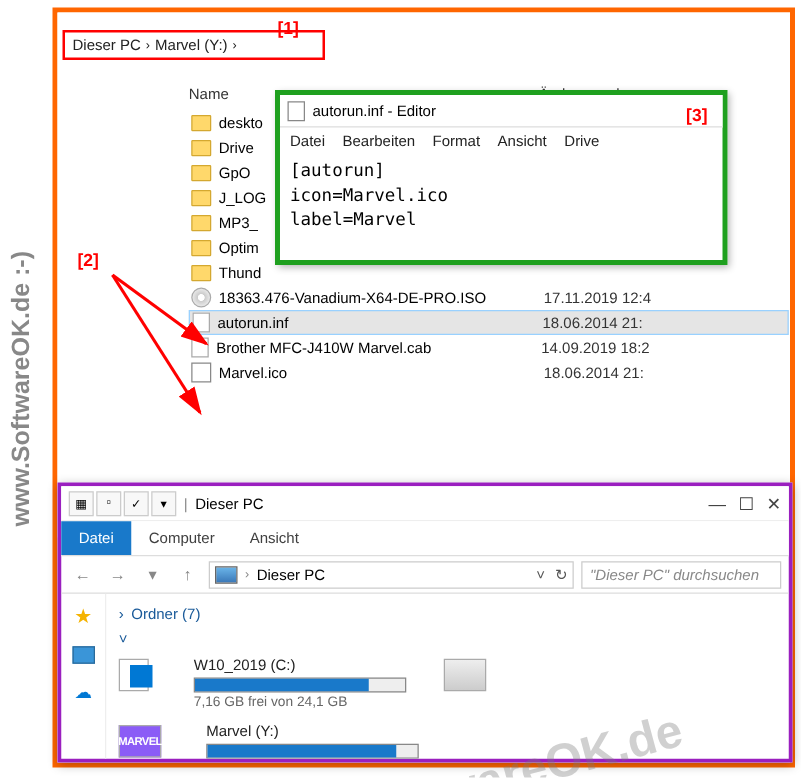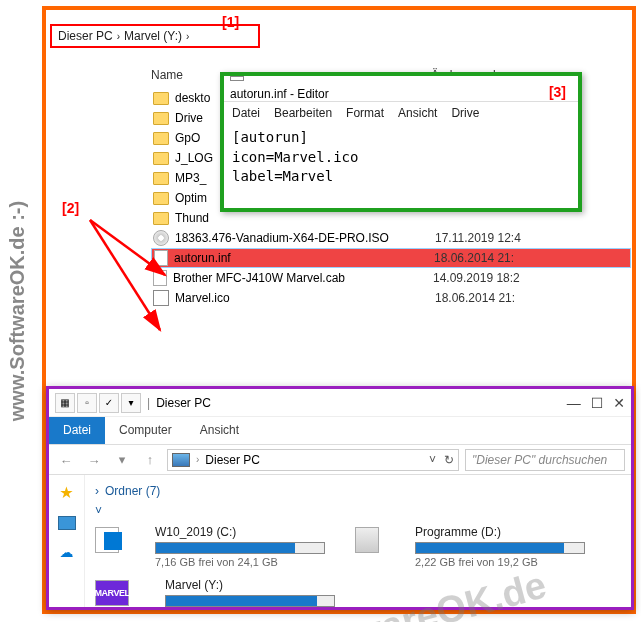--- a/index.html
+++ b/index.html
@@ -21,31 +21,31 @@
     .c2 { left: 62px; top: 200px; }
     .c3 { right: 74px; top: 84px; }
     .c4 { left: 344px; top: 520px; }
     
     .file-header { position: absolute; left: 105px; top: 58px; width: 480px; font-size: 12px; color: #333; display: flex; }
     .file-header .col-name { width: 280px; }
     .file-header .col-date { flex: 1; }
     
     .file-list { position: absolute; left: 105px; top: 78px; width: 480px; font-size: 12px; }
     .file-row { display: flex; align-items: center; height: 20px; padding-left: 2px; }
-    .file-row.selected { background: #ef4444; border: 1px solid #99d1ff; }
+    .file-row.selected { background: #e5e5e5; border: 1px solid #99d1ff; }
     .folder-icon { width: 16px; height: 13px; background: #ffd86b; border: 1px solid #d4a830; margin-right: 6px; border-radius: 1px; }
     .file-icon { width: 14px; height: 16px; background: #fff; border: 1px solid #aaa; margin-right: 6px; position: relative; }
     .iso-icon { width: 16px; height: 16px; border-radius: 50%; background: radial-gradient(circle, #fff 25%, #ccc 30%, #e8e8e8 70%); border: 1px solid #aaa; margin-right: 6px; }
     .ico-icon { width: 16px; height: 16px; background: #fff; border: 1px solid #888; margin-right: 6px; position: relative; }
     .file-row .fname { width: 260px; white-space: nowrap; overflow: hidden; }
     .file-row .fdate { color: #333; white-space: nowrap; }
     
     
     .notepad { position: absolute; left: 220px; top: 72px; width: 362px; height: 140px; background: #fff; border: 4px solid #1fa01f; box-shadow: 2px 2px 6px rgba(0,0,0,0.3); z-index: 20; }
-    .np-title { height: 26px; background: #fff; border-bottom: 1px solid #ddd; display: flex; align-items: flex-start; padding: 0 6px; font-size: 12px; gap: 6px; flex-direction: column; }
+    .np-title { height: 26px; background: #fff; border-bottom: 1px solid #ddd; display: flex; align-items: center; padding: 0 6px; font-size: 12px; gap: 6px; }
     .np-icon { width: 14px; height: 16px; background: #fff; border: 1px solid #888; }
     .np-menu { display: flex; gap: 14px; padding: 4px 8px; font-size: 12px; color: #222; }
     .np-content { padding: 4px 8px; font-family: Consolas, monospace; font-size: 14px; line-height: 1.4; white-space: pre; }
     
     
     .arrow { position: absolute; z-index: 15; pointer-events: none; }
     
     
     .bottom-explorer { position: absolute; left: 46px; top: 386px; width: 588px; height: 224px; border: 3px solid #9a1fbf; background: #fff; z-index: 30; box-shadow: 0 2px 8px rgba(0,0,0,0.3); }
     .be-titlebar { height: 28px; background: #fff; display: flex; align-items: center; justify-content: space-between; padding: 0 6px; font-size: 12px; border-bottom: 1px solid #eee; }
@@ -70,21 +70,21 @@
     .cloud-icon { color: #0078d4; font-size: 14px; }
     
     .be-main { flex: 1; padding: 6px 10px; font-size: 12px; overflow: hidden; }
     .group-h { color: #1a5a99; font-size: 12px; padding: 3px 0; display: flex; align-items: center; gap: 6px; }
     .drives { display: flex; flex-wrap: wrap; gap: 10px 30px; margin-top: 4px; }
     .drive { display: flex; gap: 8px; width: 230px; align-items: flex-start; }
     .drive-icon { width: 34px; height: 26px; background: #ddd; border: 1px solid #aaa; display: flex; align-items: center; justify-content: center; font-size: 9px; position: relative; margin-top: 2px; }
     .win-icon { background: #fff; }
     .win-icon::after { content: ""; position: absolute; width: 18px; height: 18px; background: conic-gradient(#0078d4 0 25%, #0078d4 25% 50%, #0078d4 50% 75%, #0078d4 75% 100%); left: 8px; top: 4px; }
     .hdd-icon { background: linear-gradient(#eee, #ccc); }
-    .marvel-icon { background: #6d28d9; color: #fff; font-weight: bold; font-size: 9px; font-family: Impact, sans-serif; letter-spacing: -0.5px; }
+    .marvel-icon { background: #8b5cf6; color: #fff; font-weight: bold; font-size: 9px; font-family: Impact, sans-serif; letter-spacing: -0.5px; }
     .drive-info { flex: 1; margin-left: 28px; }
     .drive-name { color: #222; margin-bottom: 3px; }
     .drive-bar { width: 170px; height: 12px; border: 1px solid #888; background: #eee; margin-bottom: 2px; position: relative; }
     .drive-fill { height: 100%; background: #1979ca; }
     .drive-free { color: #666; font-size: 11px; }
   </style>
 </head>
 <body>
 
 <div class="watermark-left">www.SoftwareOK.de :-)</div>
@@ -255,27 +255,20 @@
             <div class="drive-info">
               <div class="drive-name">W10_2019 (C:)</div>
               <div class="drive-bar">
                 <div class="drive-fill" style="width:83%"></div>
               </div>
               <div class="drive-free">7,16 GB frei von 24,1 GB</div>
             </div>
           </div>
           <div class="drive">
             <div class="drive-icon hdd-icon"></div>
-            <div class="drive-info">
-              <div class="drive-name">Programme (D:)</div>
-              <div class="drive-bar">
-                <div class="drive-fill" style="width:88%"></div>
-              </div>
-              <div class="drive-free">2,22 GB frei von 19,2 GB</div>
-            </div>
           </div>
           <div class="drive">
             <div class="drive-icon marvel-icon">MARVEL</div>
             <div class="drive-info">
               <div class="drive-name">Marvel (Y:)</div>
               <div class="drive-bar">
                 <div class="drive-fill" style="width:90%"></div>
               </div>
             </div>
           </div>

